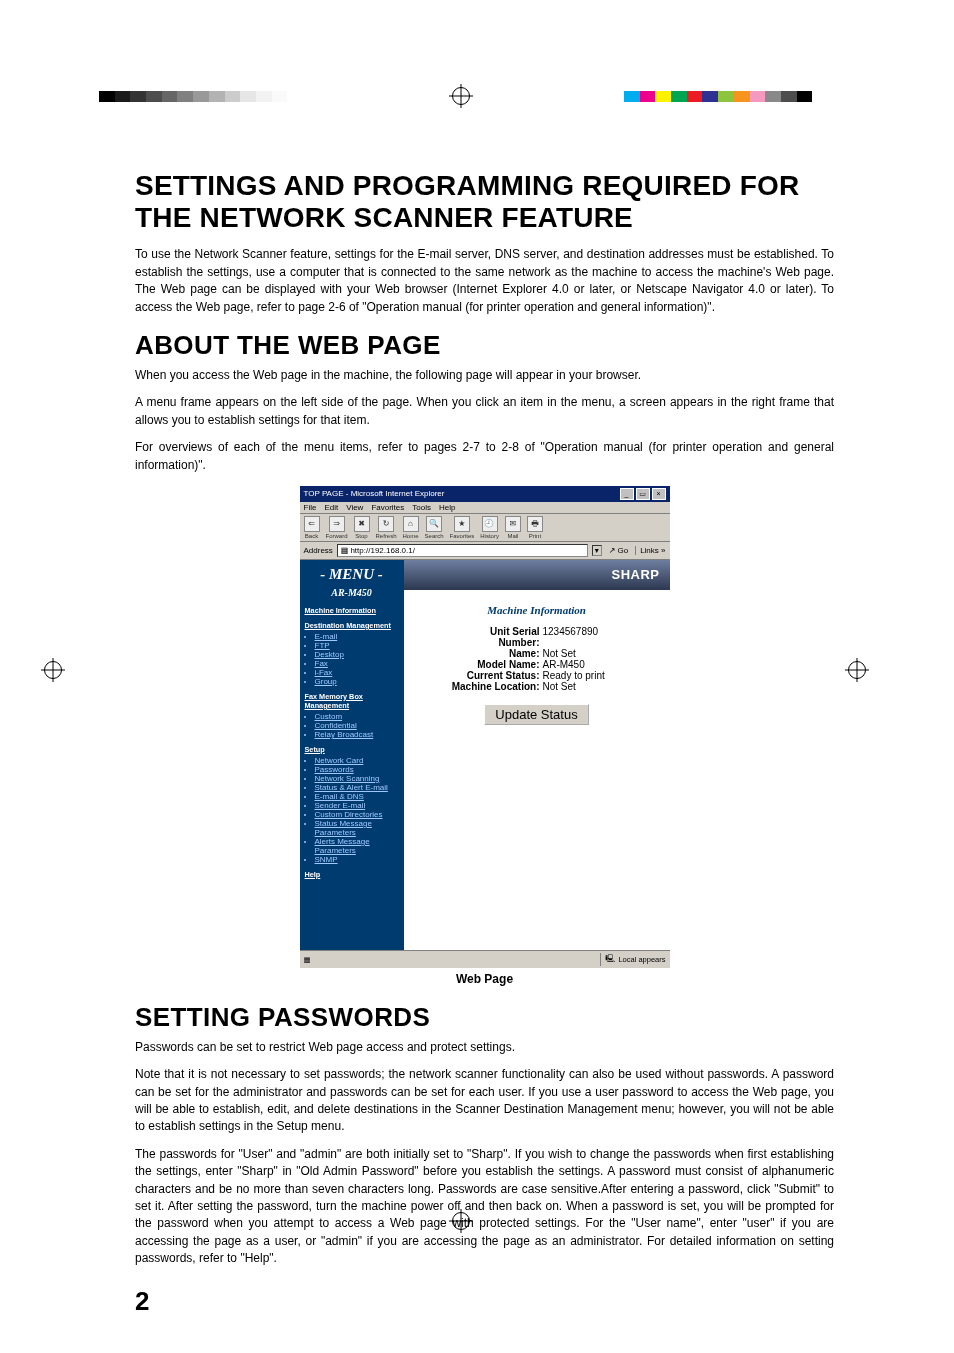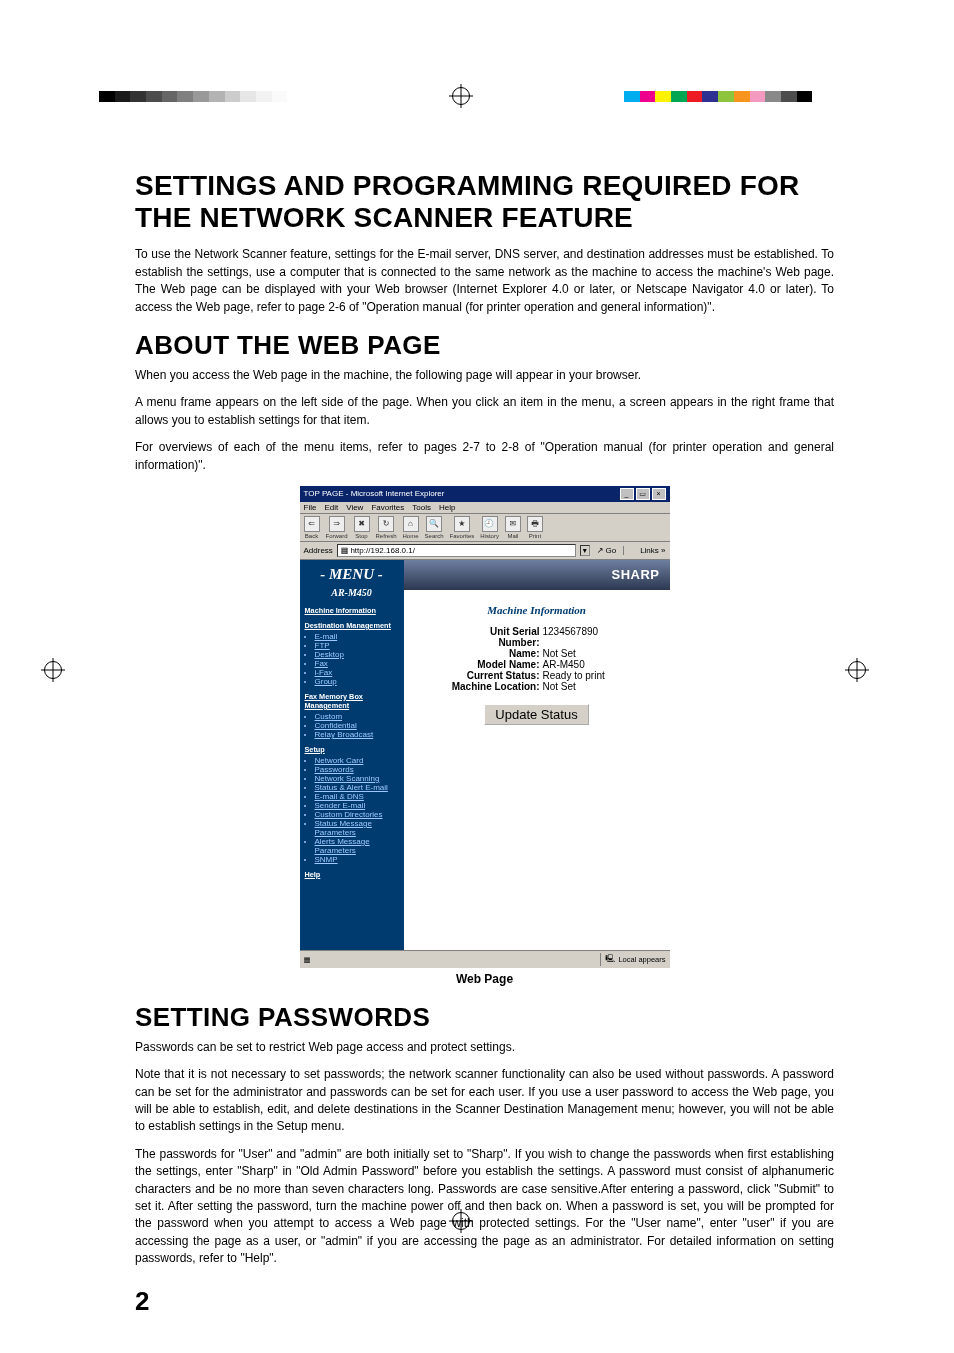--- a/index.html
+++ b/index.html
@@ -304,21 +304,21 @@
       <span>Address</span>
       <div class="addrfield">
         <span>▦</span>
         <span>http://192.168.0.1/</span>
       </div>
       <span style="border:1px inset #888;background:#d4d0c8;padding:0 2px;">▾</span>
       <span class="go-btn">
           <span>↗</span>
           <span>Go</span>
         </span>
-      <span style="border-left:1px solid #808080;padding-left:16px;">Links »</span>
+      <span style="border-left:1px solid #808080;padding-left:4px;">Links »</span>
     </div>
 
     <div class="content-frame">
       <div class="menu-frame">
         <div class="menu-hdr">- MENU -</div>
         <div class="model">AR-M450</div>
         <span class="menu-sec">Machine Information</span>
         <span class="menu-sec">Destination Management</span>
         <ul>
           <li><span>E-mail</span></li>

